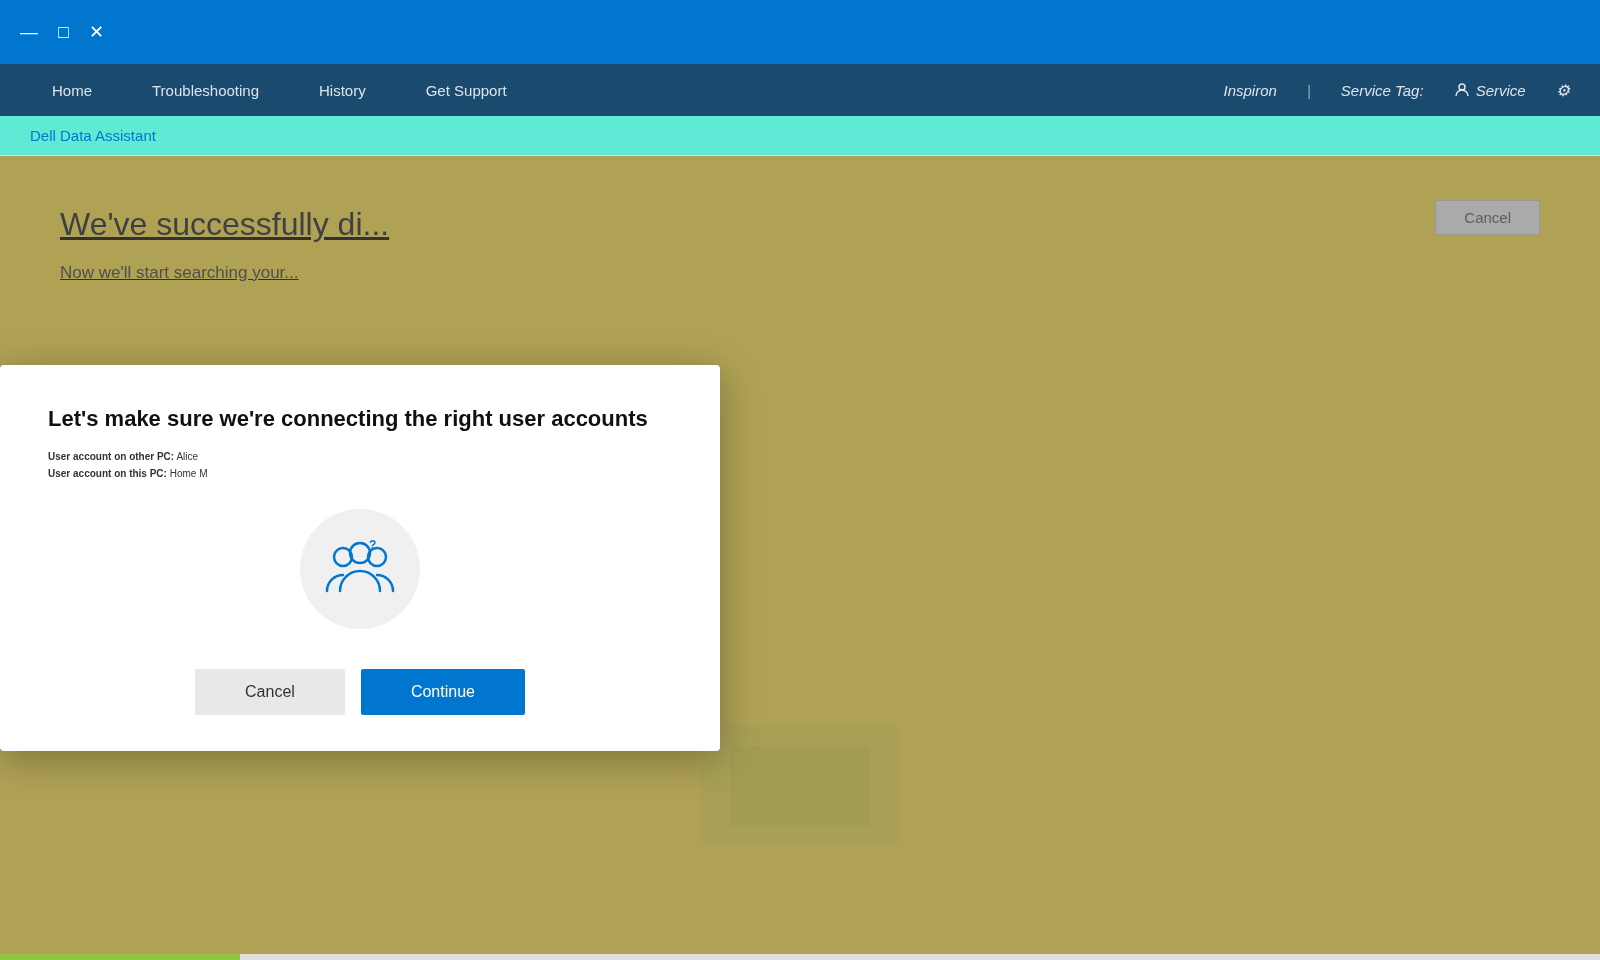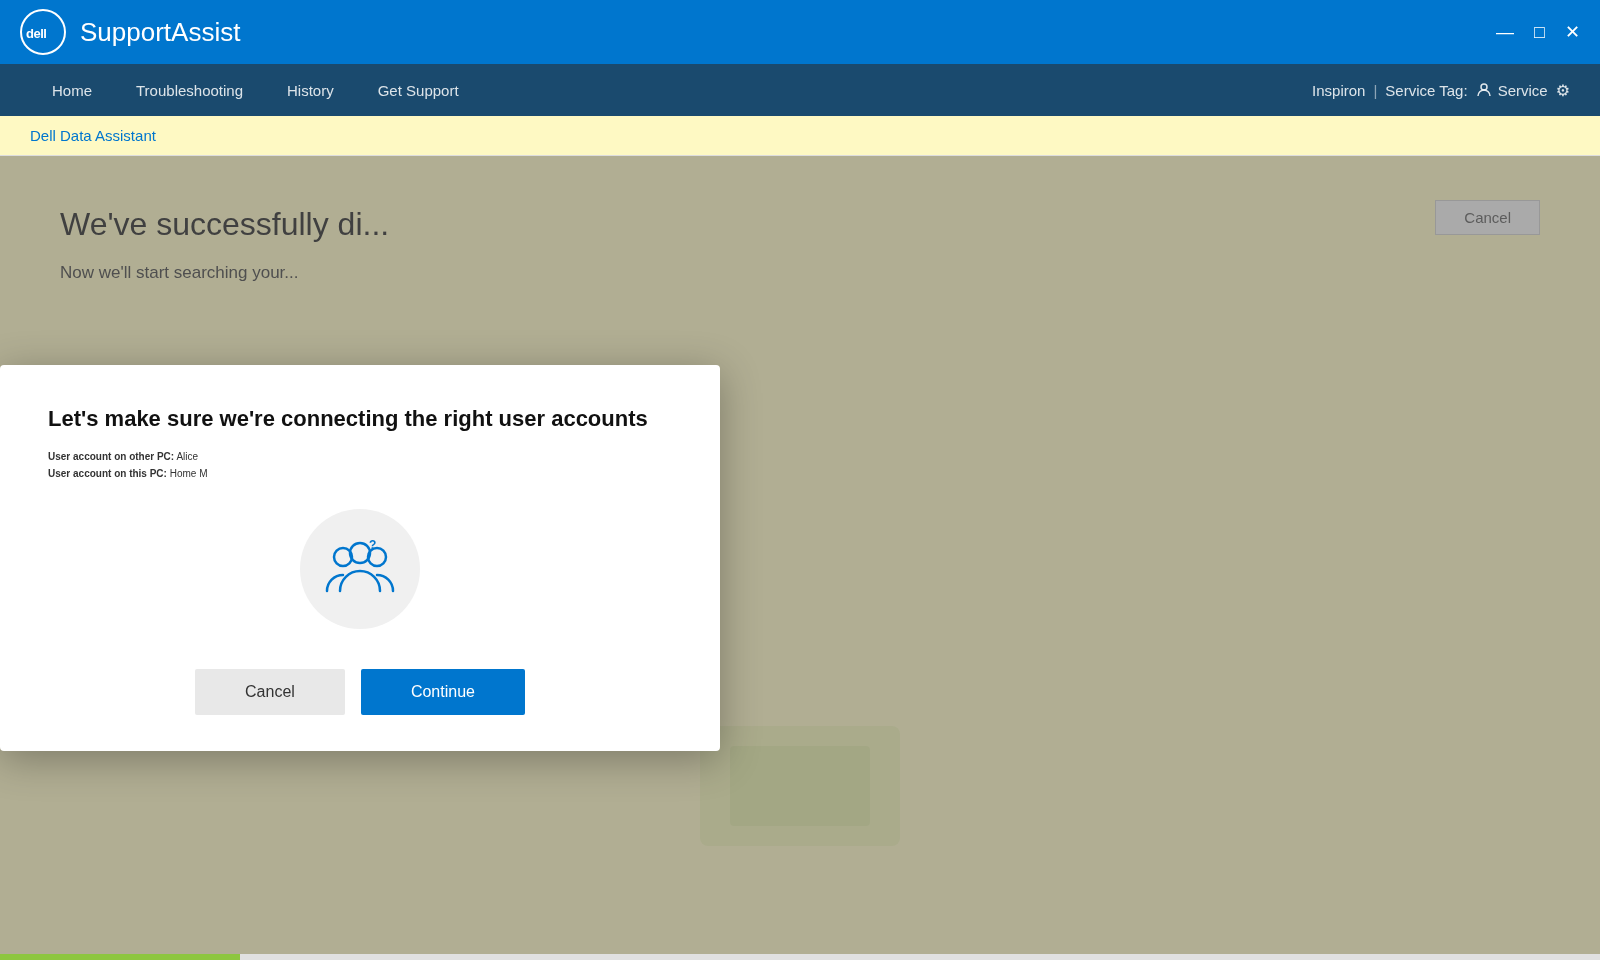--- a/index.html
+++ b/index.html
@@ -56,69 +56,71 @@
       background: #1a4a6e;
       height: 52px;
       display: flex;
       align-items: center;
       padding: 0 30px;
       justify-content: space-between;
     }
     .nav-left {
       display: flex;
       align-items: center;
-      gap: 0;
+      gap: 16px;
     }
     .nav-item {
       color: rgba(255,255,255,0.85);
       font-size: 15px;
       padding: 0 22px;
       height: 52px;
       display: flex;
       align-items: center;
       cursor: pointer;
     }
     .nav-right {
       display: flex;
       align-items: center;
-      gap: 8px;
+      gap: 30px;
       color: rgba(255,255,255,0.85);
       font-size: 15px;
+      font-style: italic;
     }
     .nav-divider { color: rgba(255,255,255,0.5); }
     .nav-profile {
       display: flex;
       align-items: center;
       gap: 6px;
       cursor: pointer;
       color: rgba(255,255,255,0.85);
     }
     .nav-gear { cursor: pointer; font-size: 16px; color: rgba(255,255,255,0.85); }
 
     
     .sub-nav {
-      background: #fef9c3;
+      background: #5eead4;
       height: 40px;
       display: flex;
       align-items: center;
       padding: 0 30px;
       border-bottom: 1px solid #ddd;
     }
     .sub-nav-title {
       color: #0076CE;
       font-size: 15px;
       font-weight: 500;
     }
 
     
     .main-bg {
       position: relative;
-      background: #fef9c3;
+      background: #fde047;
       height: calc(960px - 64px - 52px - 40px);
       overflow: hidden;
+      text-decoration: underline;
     }
 
     
     .bg-content {
       padding: 50px 60px;
       filter: brightness(0.85);
     }
     .bg-heading {
       font-size: 32px;
       color: #222;
@@ -237,28 +239,20 @@
       left: 0;
       right: 0;
       height: 6px;
       background: linear-gradient(to right, #8dc63f 0%, #8dc63f 15%, #e0e0e0 15%);
     }
   </style>
 </head>
 <body>
 
 <div class="title-bar">
-  <div class="title-bar-left">
-    <div class="dell-logo">
-      <svg width="34" height="20" viewBox="0 0 34 20" fill="none">
-        <text x="0" y="16" font-size="13" font-weight="bold" fill="white" font-family="Arial">dell</text>
-      </svg>
-    </div>
-    <span class="app-title">SupportAssist</span>
-  </div>
   <div class="title-bar-controls">
     <span class="title-btn">—</span>
     <span class="title-btn">□</span>
     <span class="title-btn">✕</span>
   </div>
 </div>
 
 <div class="nav-bar">
   <div class="nav-left">
     <div class="nav-item">

